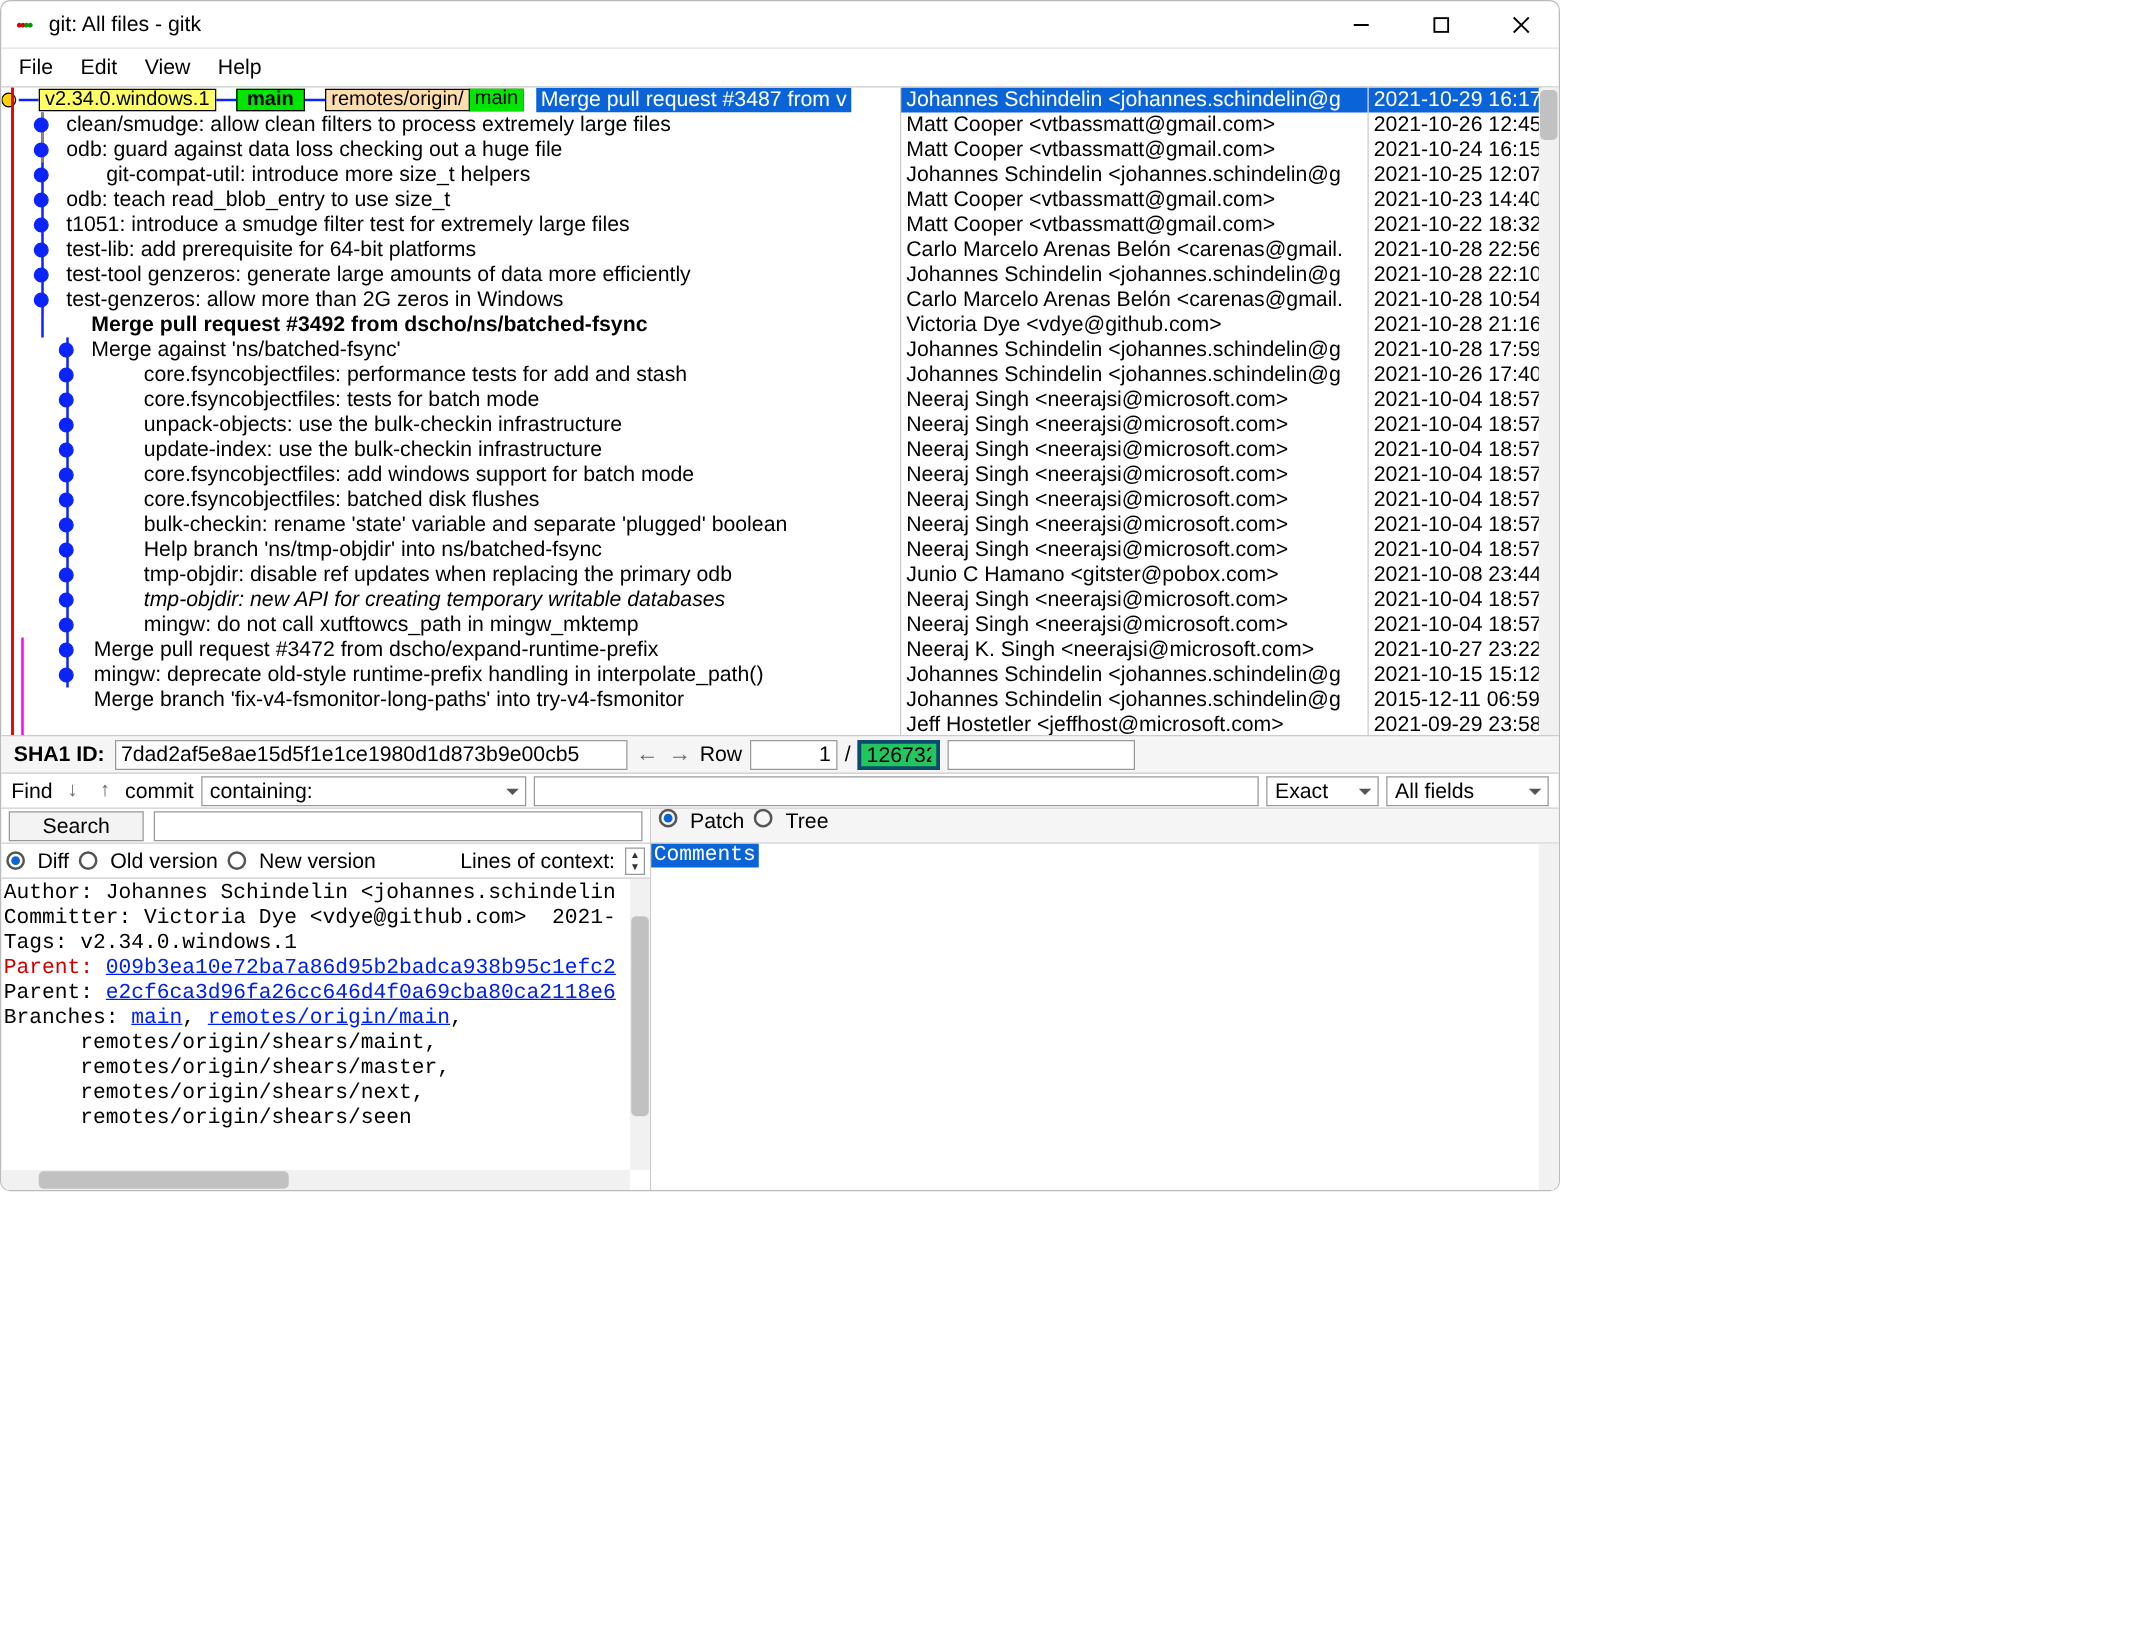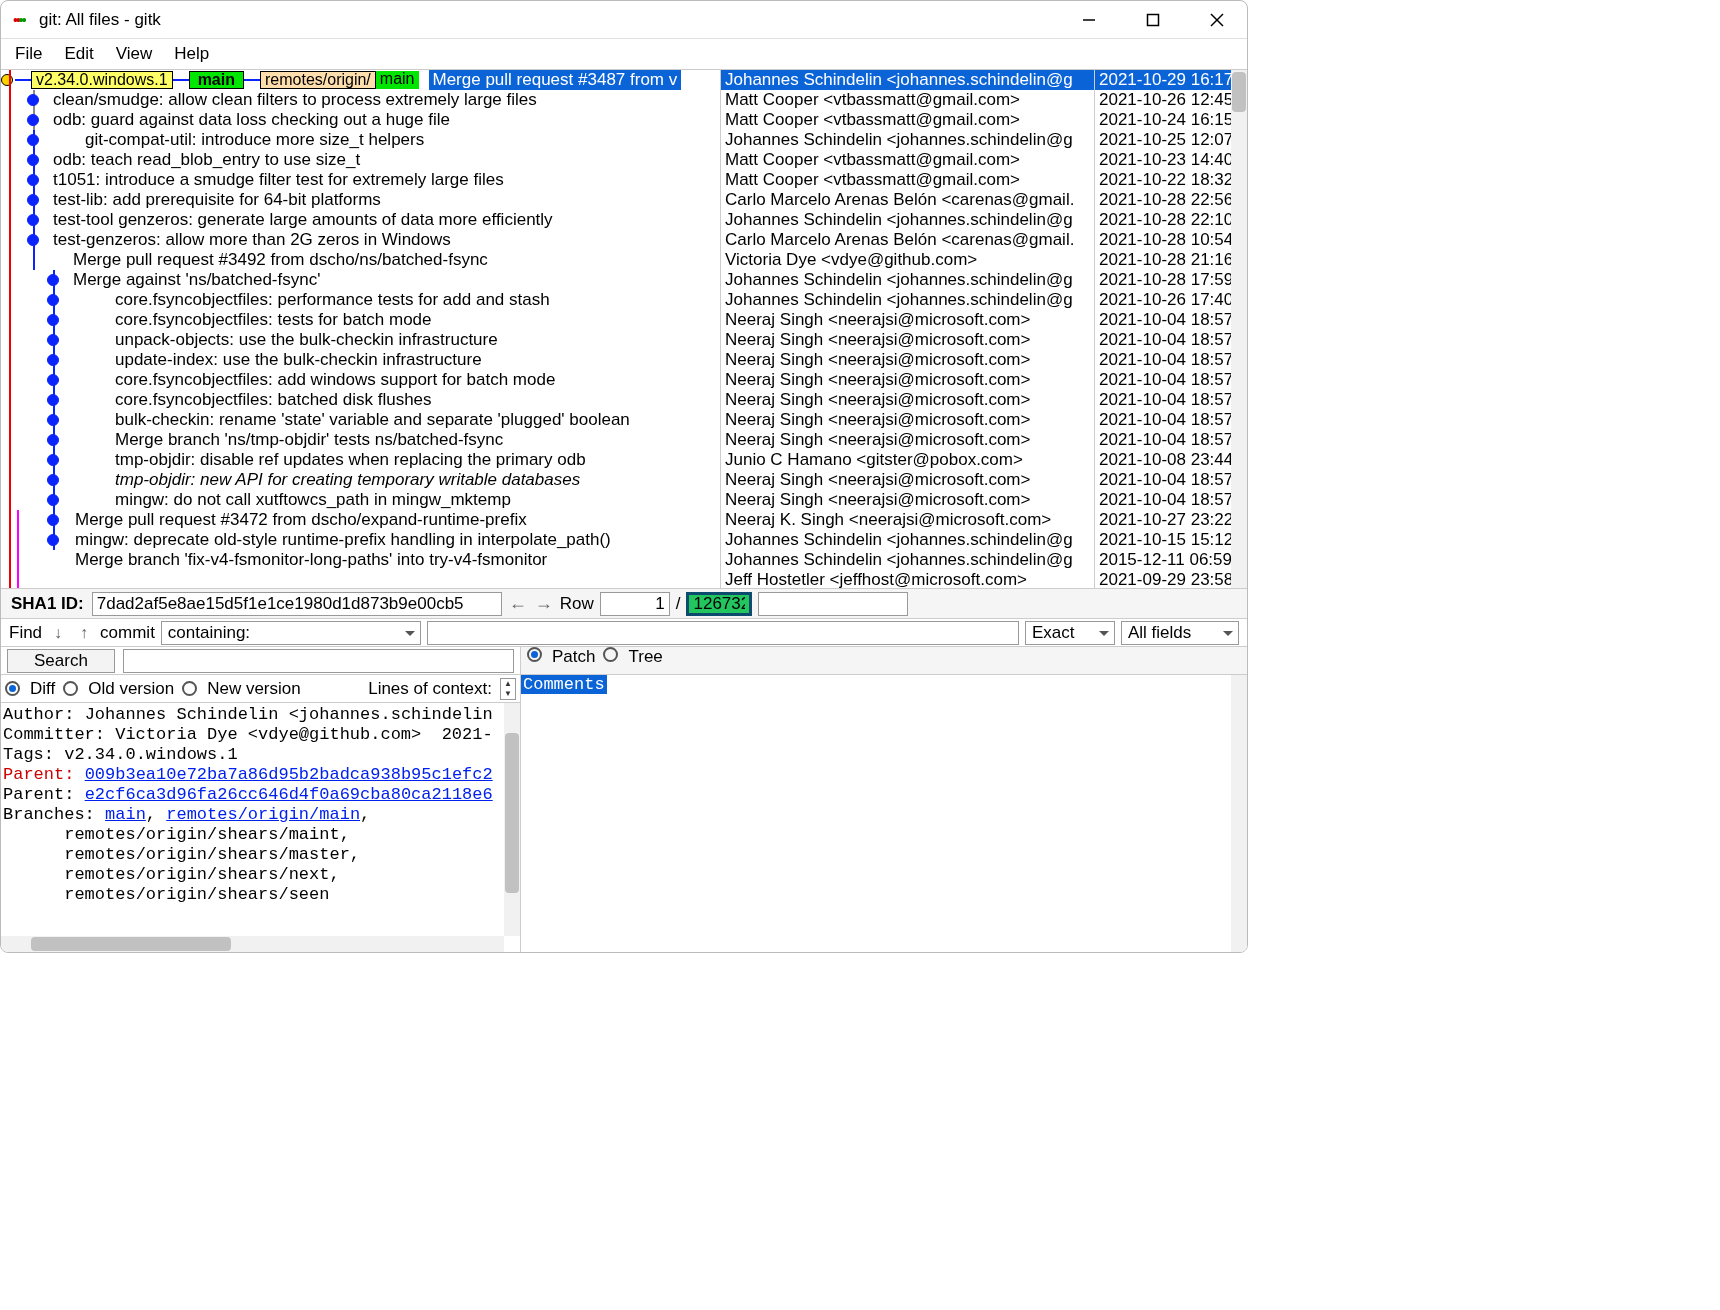--- a/index.html
+++ b/index.html
@@ -130,30 +130,30 @@
             <span class="sel-msg">Merge pull request #3487 from v</span>
           </div>
           <div class="row msg" style="padding-left: 52px;">clean/smudge: allow clean filters to process extremely large files</div>
           <div class="row msg" style="padding-left: 52px;">odb: guard against data loss checking out a huge file</div>
           <div class="row msg" style="padding-left: 84px;">git-compat-util: introduce more size_t helpers</div>
           <div class="row msg" style="padding-left: 52px;">odb: teach read_blob_entry to use size_t</div>
           <div class="row msg" style="padding-left: 52px;">t1051: introduce a smudge filter test for extremely large files</div>
           <div class="row msg" style="padding-left: 52px;">test-lib: add prerequisite for 64-bit platforms</div>
           <div class="row msg" style="padding-left: 52px;">test-tool genzeros: generate large amounts of data more efficiently</div>
           <div class="row msg" style="padding-left: 52px;">test-genzeros: allow more than 2G zeros in Windows</div>
-          <div class="row msg" style="padding-left: 72px;">Merge pull request #3492 from dscho/ns/batched-fsync</div>
+          <div class="row msg" style="padding-left: 72px; font-weight: bold;">Merge pull request #3492 from dscho/ns/batched-fsync</div>
           <div class="row msg" style="padding-left: 72px;">Merge against 'ns/batched-fsync'</div>
           <div class="row msg" style="padding-left: 114px;">core.fsyncobjectfiles: performance tests for add and stash</div>
           <div class="row msg" style="padding-left: 114px;">core.fsyncobjectfiles: tests for batch mode</div>
           <div class="row msg" style="padding-left: 114px;">unpack-objects: use the bulk-checkin infrastructure</div>
           <div class="row msg" style="padding-left: 114px;">update-index: use the bulk-checkin infrastructure</div>
           <div class="row msg" style="padding-left: 114px;">core.fsyncobjectfiles: add windows support for batch mode</div>
           <div class="row msg" style="padding-left: 114px;">core.fsyncobjectfiles: batched disk flushes</div>
           <div class="row msg" style="padding-left: 114px;">bulk-checkin: rename 'state' variable and separate 'plugged' boolean</div>
-          <div class="row msg" style="padding-left: 114px;">Merge branch 'ns/tmp-objdir' tests ns/batched-fsync</div>
+          <div class="row msg" style="padding-left: 114px;">Help branch 'ns/tmp-objdir' into ns/batched-fsync</div>
           <div class="row msg" style="padding-left: 114px;">tmp-objdir: disable ref updates when replacing the primary odb</div>
           <div class="row msg" style="padding-left: 114px; font-style: italic;">tmp-objdir: new API for creating temporary writable databases</div>
           <div class="row msg" style="padding-left: 114px;">mingw: do not call xutftowcs_path in mingw_mktemp</div>
           <div class="row msg" style="padding-left: 74px;">Merge pull request #3472 from dscho/expand-runtime-prefix</div>
           <div class="row msg" style="padding-left: 74px;">mingw: deprecate old-style runtime-prefix handling in interpolate_path()</div>
           <div class="row msg" style="padding-left: 74px;">Merge branch 'fix-v4-fsmonitor-long-paths' into try-v4-fsmonitor</div>
         </div>
         <div class="col-sep">
           <div class="row auth sel">Johannes Schindelin &lt;johannes.schindelin@g</div>
           <div class="row auth">Matt Cooper &lt;vtbassmatt@gmail.com&gt;</div>
@@ -260,21 +260,21 @@
   </div>
 
   <div class="find-row">
     <span>Find</span>
     <span class="arrow-b">↓</span>
     <span class="arrow-b">↑</span>
     <span>commit</span>
     <div class="sel-box" style="width:260px">containing:</div>
     <div class="find-input"></div>
     <div class="sel-box" style="width:90px">Exact</div>
-    <div class="sel-box" style="width:118px">All fields</div>
+    <div class="sel-box" style="width:130px">All fields</div>
   </div>
 
   <div class="lower">
     <div class="lower-left">
       <div class="search-row">
         <button class="search-btn">Search</button>
         <div class="search-inp"></div>
       </div>
       <div class="opt-row">
         <span class="radio on"></span>

